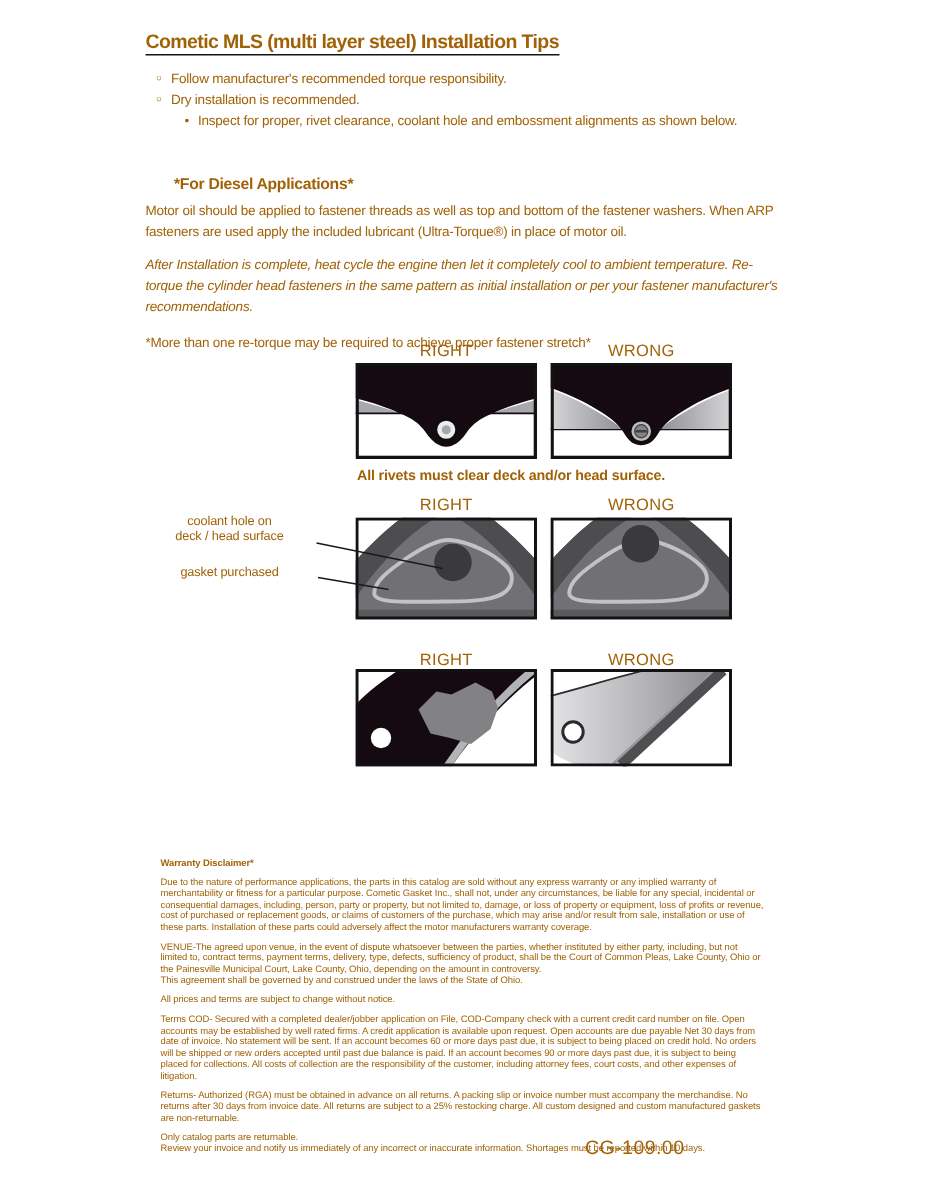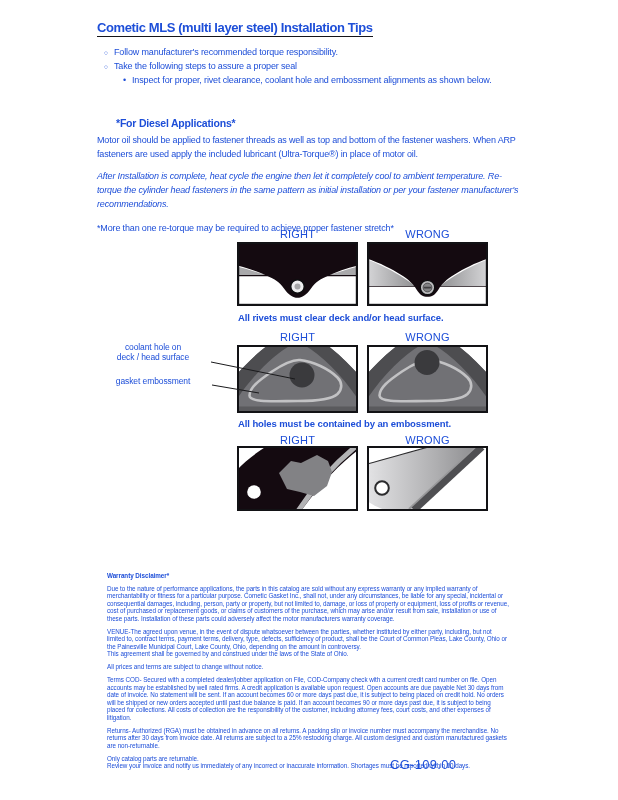--- a/index.html
+++ b/index.html
@@ -1,17 +1,17 @@
 <!DOCTYPE html>
 <html><head>
 <meta charset="utf-8">
 <style>
   html,body{margin:0;padding:0;background:#fff;}
   .page{position:relative;width:618px;height:800px;background:#ffffff;overflow:hidden;
-        font-family:"Liberation Sans","DejaVu Sans",sans-serif;color:#1d4ed8;}
+        font-family:"Liberation Sans","DejaVu Sans",sans-serif;color:#a16207;}
   .abs{position:absolute;}
   .title{left:97px;top:20px;font-size:13px;font-weight:bold;letter-spacing:-0.4px;
          border-bottom:1.6px solid #141418;padding-bottom:1px;}
   .body-text{font-size:9px;letter-spacing:-0.15px;line-height:14px;}
   .bullets{left:104px;top:45px;width:440px;}
   .bullet{position:relative;padding-left:10px;}
   .bullet::before{content:"○";position:absolute;left:0;top:1px;font-size:6.5px;}
   .sub{padding-left:28px;}
   .sub::before{content:"•";position:absolute;left:19px;top:0;font-size:9px;}
   .diesel-h{left:97px;top:117px;font-size:10.5px;font-weight:bold;letter-spacing:-0.2px;margin-left:19px;}
@@ -31,21 +31,21 @@
 </style>
 </head>
 <body>
 
 <div class="page">
 
   <div class="abs title">Cometic MLS (multi layer steel) Installation Tips</div>
 
   <div class="abs bullets body-text">
     <div class="bullet">Follow manufacturer's recommended torque responsibility.</div>
-    <div class="bullet">Take the following steps to assure a proper seal</div>
+    <div class="bullet">Dry installation is recommended.</div>
     <div class="bullet sub">Inspect for proper, rivet clearance, coolant hole and embossment alignments as shown below.</div>
   </div>
 
   <div class="abs diesel-h">*For Diesel Applications*</div>
   <div class="abs body-text p1">Motor oil should be applied to fastener threads as well as top and bottom of the fastener washers. When ARP fasteners are used apply the included lubricant (Ultra-Torque®) in place of motor oil.</div>
   <div class="abs body-text p2">After Installation is complete, heat cycle the engine then let it completely cool to ambient temperature. Re-torque the cylinder head fasteners in the same pattern as initial installation or per your fastener manufacturer's recommendations.</div>
   <div class="abs body-text p3">*More than one re-torque may be required to achieve proper fastener stretch*</div>
 
   <div class="abs dg-label" style="left:237px;top:228px;">RIGHT</div>
   <div class="abs dg-label" style="left:367px;top:228px;">WRONG</div>
@@ -107,28 +107,27 @@
     <path d="M31,0 H54 C37,9.5 17,29 0,54 L0,29 C10,18 21,7.5 31,0 Z" fill="#4d4d50"></path>
     <path d="M90,0 H67 C84,9.5 104,29 121,54 L121,29 C111,18 100,7.5 90,0 Z" fill="#4d4d50"></path>
     <rect x="0" y="61.5" width="121" height="6.5" fill="#5a5a5d"></rect>
     <path d="M12.5,50.5 C12.5,43 21,36 35,26.5 C47,18.5 57,14.5 63,15 C76,16.2 92,24 100.5,32.5 C105.5,37.5 105.5,44 100.5,49 C94,55 79,56 61,56 C39,56 12.5,58 12.5,50.5 Z" fill="none" stroke="#c2c2c4" stroke-width="2.6"></path>
     <circle cx="60" cy="17.5" r="12.5" fill="#3a3a3d"></circle>
     <rect x="1" y="1" width="119" height="66" fill="none" stroke="#121215" stroke-width="2"></rect>
   </svg>
 
   <div class="abs callout" style="left:95px;top:343px;">coolant hole on
 deck / head surface</div>
-  <div class="abs callout" style="left:95px;top:377px;">gasket embossment</div>
+  <div class="abs callout" style="left:95px;top:377px;">gasket purchased</div>
 
   <svg class="abs overlay" style="left:205px;top:348px;" width="100" height="50" viewBox="0 0 100 50">
     <line x1="6" y1="14" x2="90" y2="31" stroke="#1a1a1c" stroke-width="1"></line>
     <line x1="7" y1="37" x2="54" y2="45" stroke="#1a1a1c" stroke-width="1"></line>
   </svg>
 
-  <div class="abs cap" style="left:238px;top:418px;">All holes must be contained by an embossment.</div>
 
   <div class="abs dg-label" style="left:237px;top:434px;">RIGHT</div>
   <div class="abs dg-label" style="left:367px;top:434px;">WRONG</div>
 
   <svg class="abs" style="left:237px;top:446px;" width="121" height="65" viewBox="0 0 121 65">
     <rect width="121" height="65" fill="#140a10"></rect>
     <path d="M118,1 C100,16 80,36 61,65" stroke="#b3b3b5" stroke-width="5" fill="none"></path>
     <path d="M121,4 C103,18 83,38 64,65 L121,65 Z" fill="#ffffff"></path>
     <path d="M0,0 H30 C19,7 8,15 0,24 Z" fill="#ffffff"></path>
     <path d="M42,27 L54,15 L64,17 L80,9 L91,15 L95,26 L90,40 L77,50 L63,46 L50,43 Z" fill="#828285"></path>

